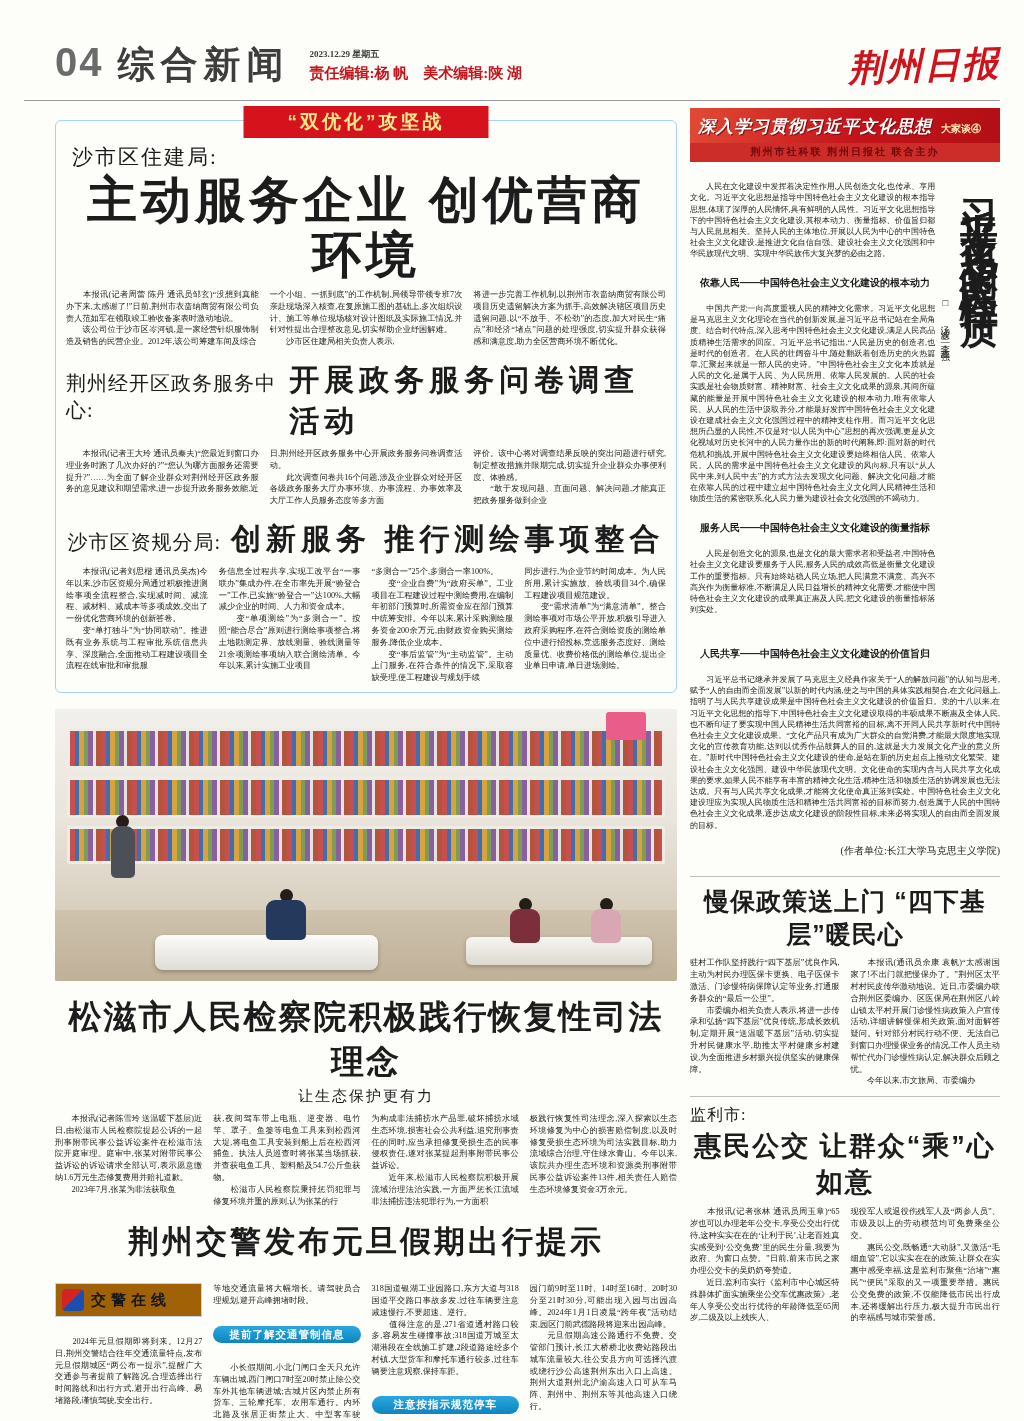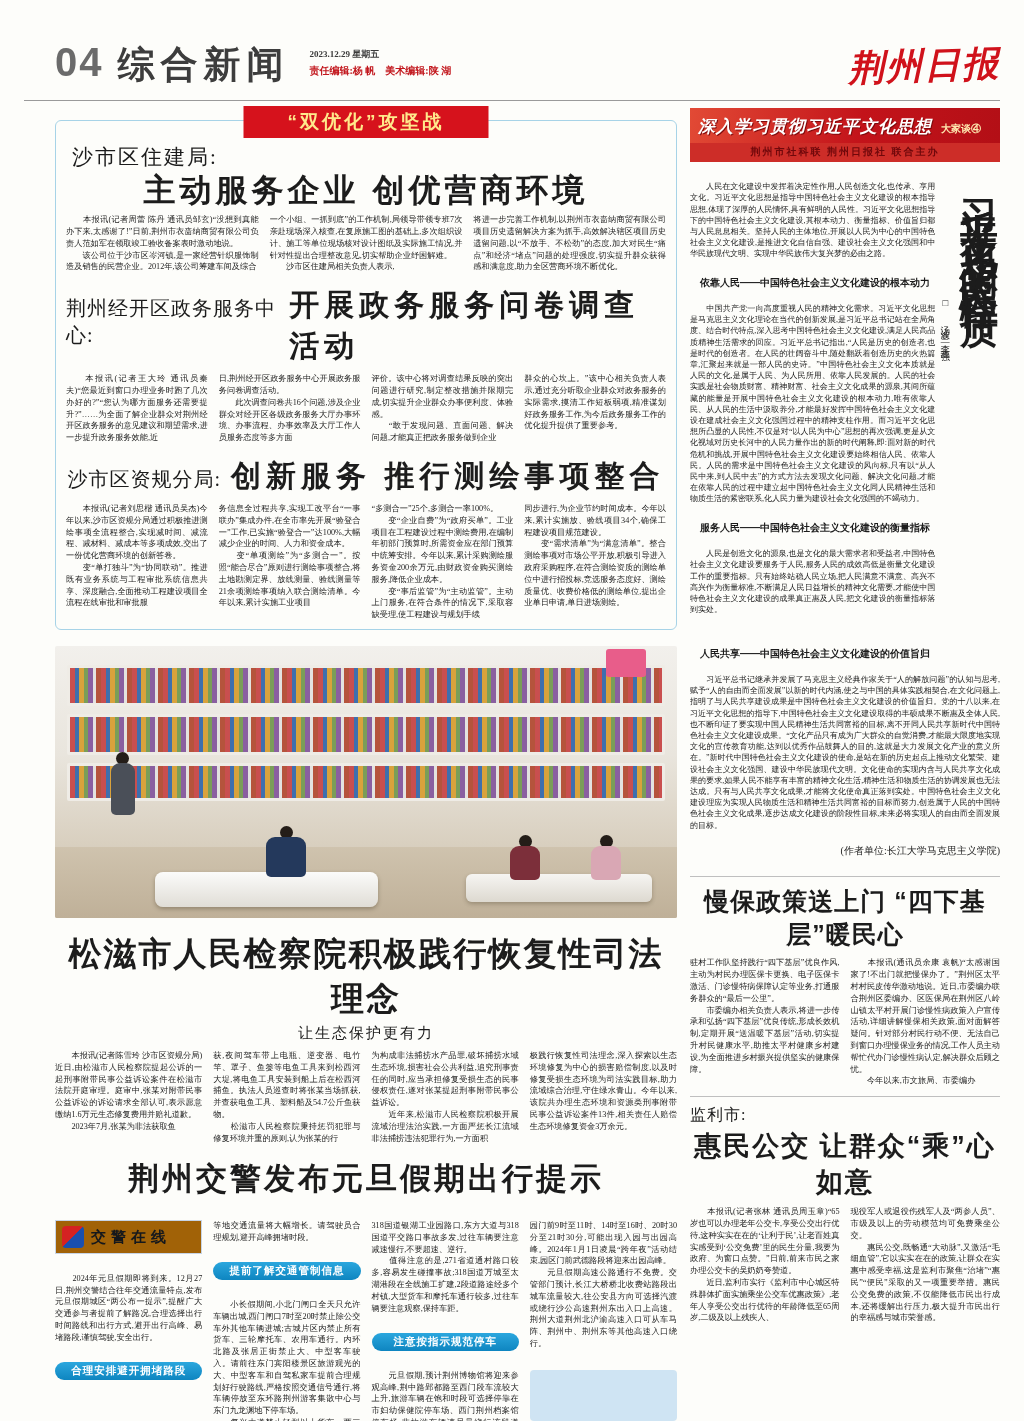--- a/index.html
+++ b/index.html
@@ -8,36 +8,36 @@
           font-family:"Liberation Serif", serif; color:#1c1c1c; overflow:hidden; }
 
   
   .masthead { position:absolute; left:55px; top:40px; width:945px; height:60px; }
   .mh-num { display:inline-block; font-family:"Liberation Sans",sans-serif; font-size:40px; font-weight:bold;
             color:#6b6b6b; vertical-align:top; letter-spacing:2px; }
   .mh-sec { display:inline-block; font-family:"Liberation Sans",sans-serif; font-size:37px; font-weight:900;
             color:#3d3d3d; letter-spacing:6px; margin-left:10px; vertical-align:top; }
   .mh-meta { display:inline-block; margin-left:16px; vertical-align:top; padding-top:8px; }
   .mh-date { font-size:9px; font-weight:bold; color:#3a3a3a; }
-  .mh-editors { font-size:10px; font-weight:bold; color:#c2171d; margin-top:3px; }
+  .mh-editors { font-size:15px; font-weight:bold; color:#c2171d; margin-top:3px; }
   .mh-logo { position:absolute; right:0; top:2px; font-family:"DejaVu Serif",serif; font-size:36px; font-weight:bold;
              font-style:italic; color:#d0121b; transform:rotate(-2deg); letter-spacing:2px; }
   .mh-rule { position:absolute; left:24px; right:24px; top:100px; border-top:1px solid #9a9a9a; }
 
   
   .left  { position:absolute; left:55px;  top:108px; width:622px; }
   .right { position:absolute; left:690px; top:108px; width:310px; }
 
   
   .topbox { position:relative; border:1px solid #a7d3e7; border-radius:6px; padding:20px 10px 8px; margin-top:12px; }
   .banner { position:absolute; top:-15px; left:50%; transform:translateX(-50%);
             background:#d6121c; color:#ffe98c; font-family:"Liberation Sans",sans-serif;
             font-weight:bold; font-size:19px; letter-spacing:3px; padding:3px 44px; white-space:nowrap; }
   .kicker1 { font-size:21px; letter-spacing:2px; margin:2px 0 2px 6px; }
-  .headline1 { font-family:"Liberation Sans",sans-serif; font-size:32px; font-weight:900;
+  .headline1 { font-family:"Liberation Sans",sans-serif; font-size:50px; font-weight:900;
                text-align:center; letter-spacing:4px; line-height:1.1; margin-bottom:6px; }
   .cols { display:flex; gap:11px; }
   .col { flex:1 1 0; font-size:8.2px; line-height:11.8px; text-align:justify; white-space:pre-line; }
   .hrow { display:flex; align-items:baseline; justify-content:center; gap:10px; margin:12px 0 6px; }
   .hrow .k { font-size:20px; letter-spacing:1px; }
   .hrow .h { font-family:"Liberation Sans",sans-serif; font-size:30px; font-weight:900; letter-spacing:5px; }
 
   
   .photorow { display:flex; gap:10px; margin-top:16px; height:272px; }
   .pcap { width:152px; border:1px solid #a7d3e7; border-radius:10px; padding:12px 9px 6px; flex:none; }
@@ -152,38 +152,37 @@
         <div class="hrow">
           <span class="k">荆州经开区政务服务中心:</span>
           <span class="h">开展政务服务问卷调查活动</span>
         </div>
         <div class="cols">
           <div class="col">　　本报讯(记者王大玲 通讯员秦夫)“您最近到窗口办理业务时跑了几次办好的?”“您认为哪方面服务还需要提升?”……为全面了解企业群众对荆州经开区政务服务的意见建议和期望需求,进一步提升政务服务效能,近</div>
           <div class="col">日,荆州经开区政务服务中心开展政务服务问卷调查活动。
 　　此次调查问卷共16个问题,涉及企业群众对经开区各级政务服务大厅办事环境、办事流程、办事效率及大厅工作人员服务态度等多方面</div>
           <div class="col">评价。该中心将对调查结果反映的突出问题进行研究,制定整改措施并限期完成,切实提升企业群众办事便利度、体验感。
 　　“敢于发现问题、直面问题、解决问题,才能真正把政务服务做到企业</div>
-          <div class="col">群众的心坎上。”该中心相关负责人表示,通过充分听取企业群众对政务服务的实际需求,摸清工作短板弱项,精准谋划好政务服务工作,为今后政务服务工作的优化提升提供了重要参考。</div>
         </div>
       </div>
 
       <div>
         <div class="hrow">
           <span class="k">沙市区资规分局:</span>
           <span class="h">创新服务 推行测绘事项整合</span>
         </div>
         <div class="cols">
           <div class="col">　　本报讯(记者刘思楷 通讯员吴杰)今年以来,沙市区资规分局通过积极推进测绘事项全流程整合,实现减时间、减流程、减材料、减成本等多项成效,交出了一份优化营商环境的创新答卷。
 　　变“单打独斗”为“协同联动”。推进既有业务系统与工程审批系统信息共享、深度融合,全面推动工程建设项目全流程在线审批和审批服</div>
           <div class="col">务信息全过程共享,实现工改平台“一事联办”集成办件,在全市率先开展“验登合一”工作,已实施“验登合一”达100%,大幅减少企业的时间、人力和资金成本。
 　　变“单项测绘”为“多测合一”。按照“能合尽合”原则进行测绘事项整合,将土地勘测定界、放线测量、验线测量等21余项测绘事项纳入联合测绘清单。今年以来,累计实施工业项目</div>
           <div class="col">“多测合一”25个,多测合一率100%。
 　　变“企业自费”为“政府买单”。工业项目在工程建设过程中测绘费用,在编制年初部门预算时,所需资金应在部门预算中统筹安排。今年以来,累计采购测绘服务资金200余万元,由财政资金购买测绘服务,降低企业成本。
 　　变“事后监管”为“主动监管”。主动上门服务,在符合条件的情况下,采取容缺受理,使工程建设与规划手续</div>
-          <div class="col">同步进行,为企业节约时间成本。今年以来,累计实施放、验线项目34个,确保工程建设项目规范建设。
+          <div class="col">同步进行,为企业节约时间成本。为人民所用,累计实施放、验线项目34个,确保工程建设项目规范建设。
 　　变“需求清单”为“满意清单”。整合测绘事项对市场公平开放,积极引导进入政府采购程序,在符合测绘资质的测绘单位中进行招投标,竞选服务态度好、测绘质量优、收费价格低的测绘单位,提出企业单日申请,单日进场测绘。</div>
         </div>
       </div>
     </div>
 
     <div class="photorow">
       <div class="photo">
         <div class="ph-shelf sh1"></div>
         <div class="ph-shelf sh2"></div>
         <div class="ph-shelf sh3"></div>
@@ -207,21 +206,21 @@
             <div class="head"></div>
             <div class="torso"></div>
           </div>
       </div>
     </div>
 
     <div class="a4">
       <div class="h4big">松滋市人民检察院积极践行恢复性司法理念</div>
       <div class="h4sub">让生态保护更有力</div>
       <div class="cols">
-        <div class="col">　　本报讯(记者陈雪玲 沙市区资规分局)近日,由松滋市人民检察院提起公诉的一起刑事附带民事公益诉讼案件在松滋市法院开庭审理。庭审中,张某对附带民事公益诉讼的诉讼请求全部认可,表示愿意缴纳1.6万元生态修复费用并赔礼道歉。
+        <div class="col">　　本报讯(记者陈雪玲 送温暖下基层)近日,由松滋市人民检察院提起公诉的一起刑事附带民事公益诉讼案件在松滋市法院开庭审理。庭审中,张某对附带民事公益诉讼的诉讼请求全部认可,表示愿意缴纳1.6万元生态修复费用并赔礼道歉。
 　　2023年7月,张某为非法获取鱼</div>
         <div class="col">获,夜间驾车带上电瓶、逆变器、电竹竿、罩子、鱼篓等电鱼工具来到松西河大堤,将电鱼工具安装到船上后在松西河捕鱼。执法人员巡查时将张某当场抓获,并查获电鱼工具、塑料船及54.7公斤鱼获物。
 　　松滋市人民检察院秉持惩罚犯罪与修复环境并重的原则,认为张某的行</div>
         <div class="col">为构成非法捕捞水产品罪,破坏捕捞水域生态环境,损害社会公共利益,追究刑事责任的同时,应当承担修复受损生态的民事侵权责任,遂对张某提起刑事附带民事公益诉讼。
 　　近年来,松滋市人民检察院积极开展流域治理法治实践,一方面严惩长江流域非法捕捞违法犯罪行为,一方面积</div>
         <div class="col">极践行恢复性司法理念,深入探索以生态环境修复为中心的损害赔偿制度,以及时修复受损生态环境为司法实践目标,助力流域综合治理,守住绿水青山。今年以来,该院共办理生态环境和资源类刑事附带民事公益诉讼案件13件,相关责任人赔偿生态环境修复资金3万余元。</div>
       </div>
     </div>
 
     <div class="a5">

